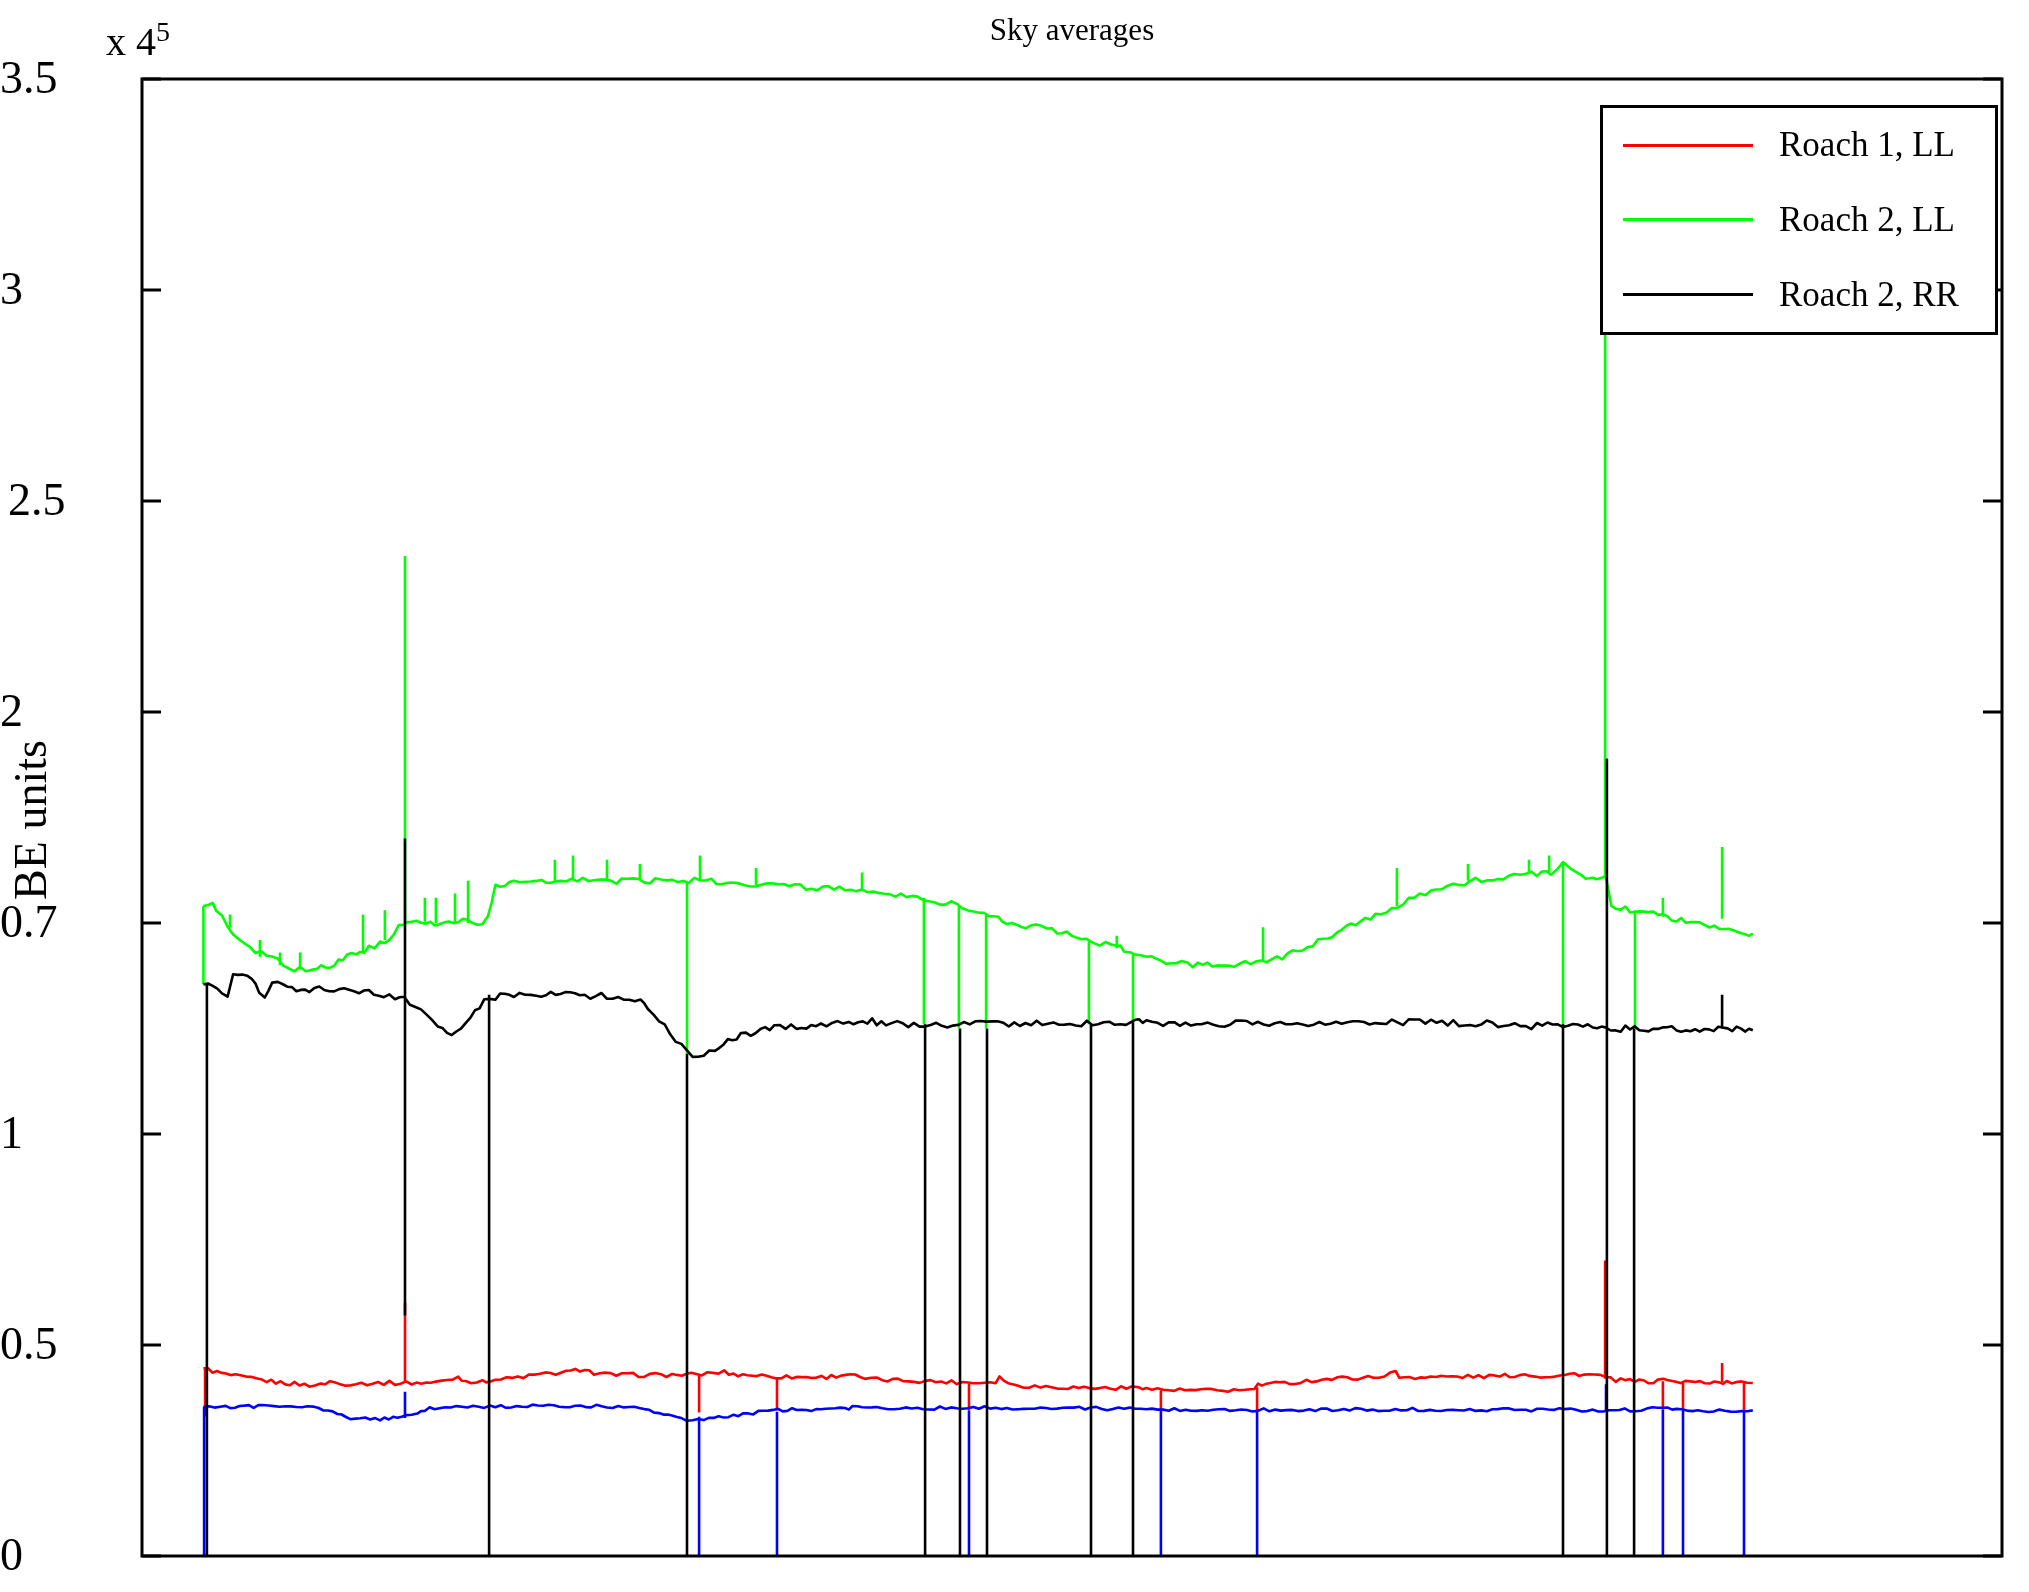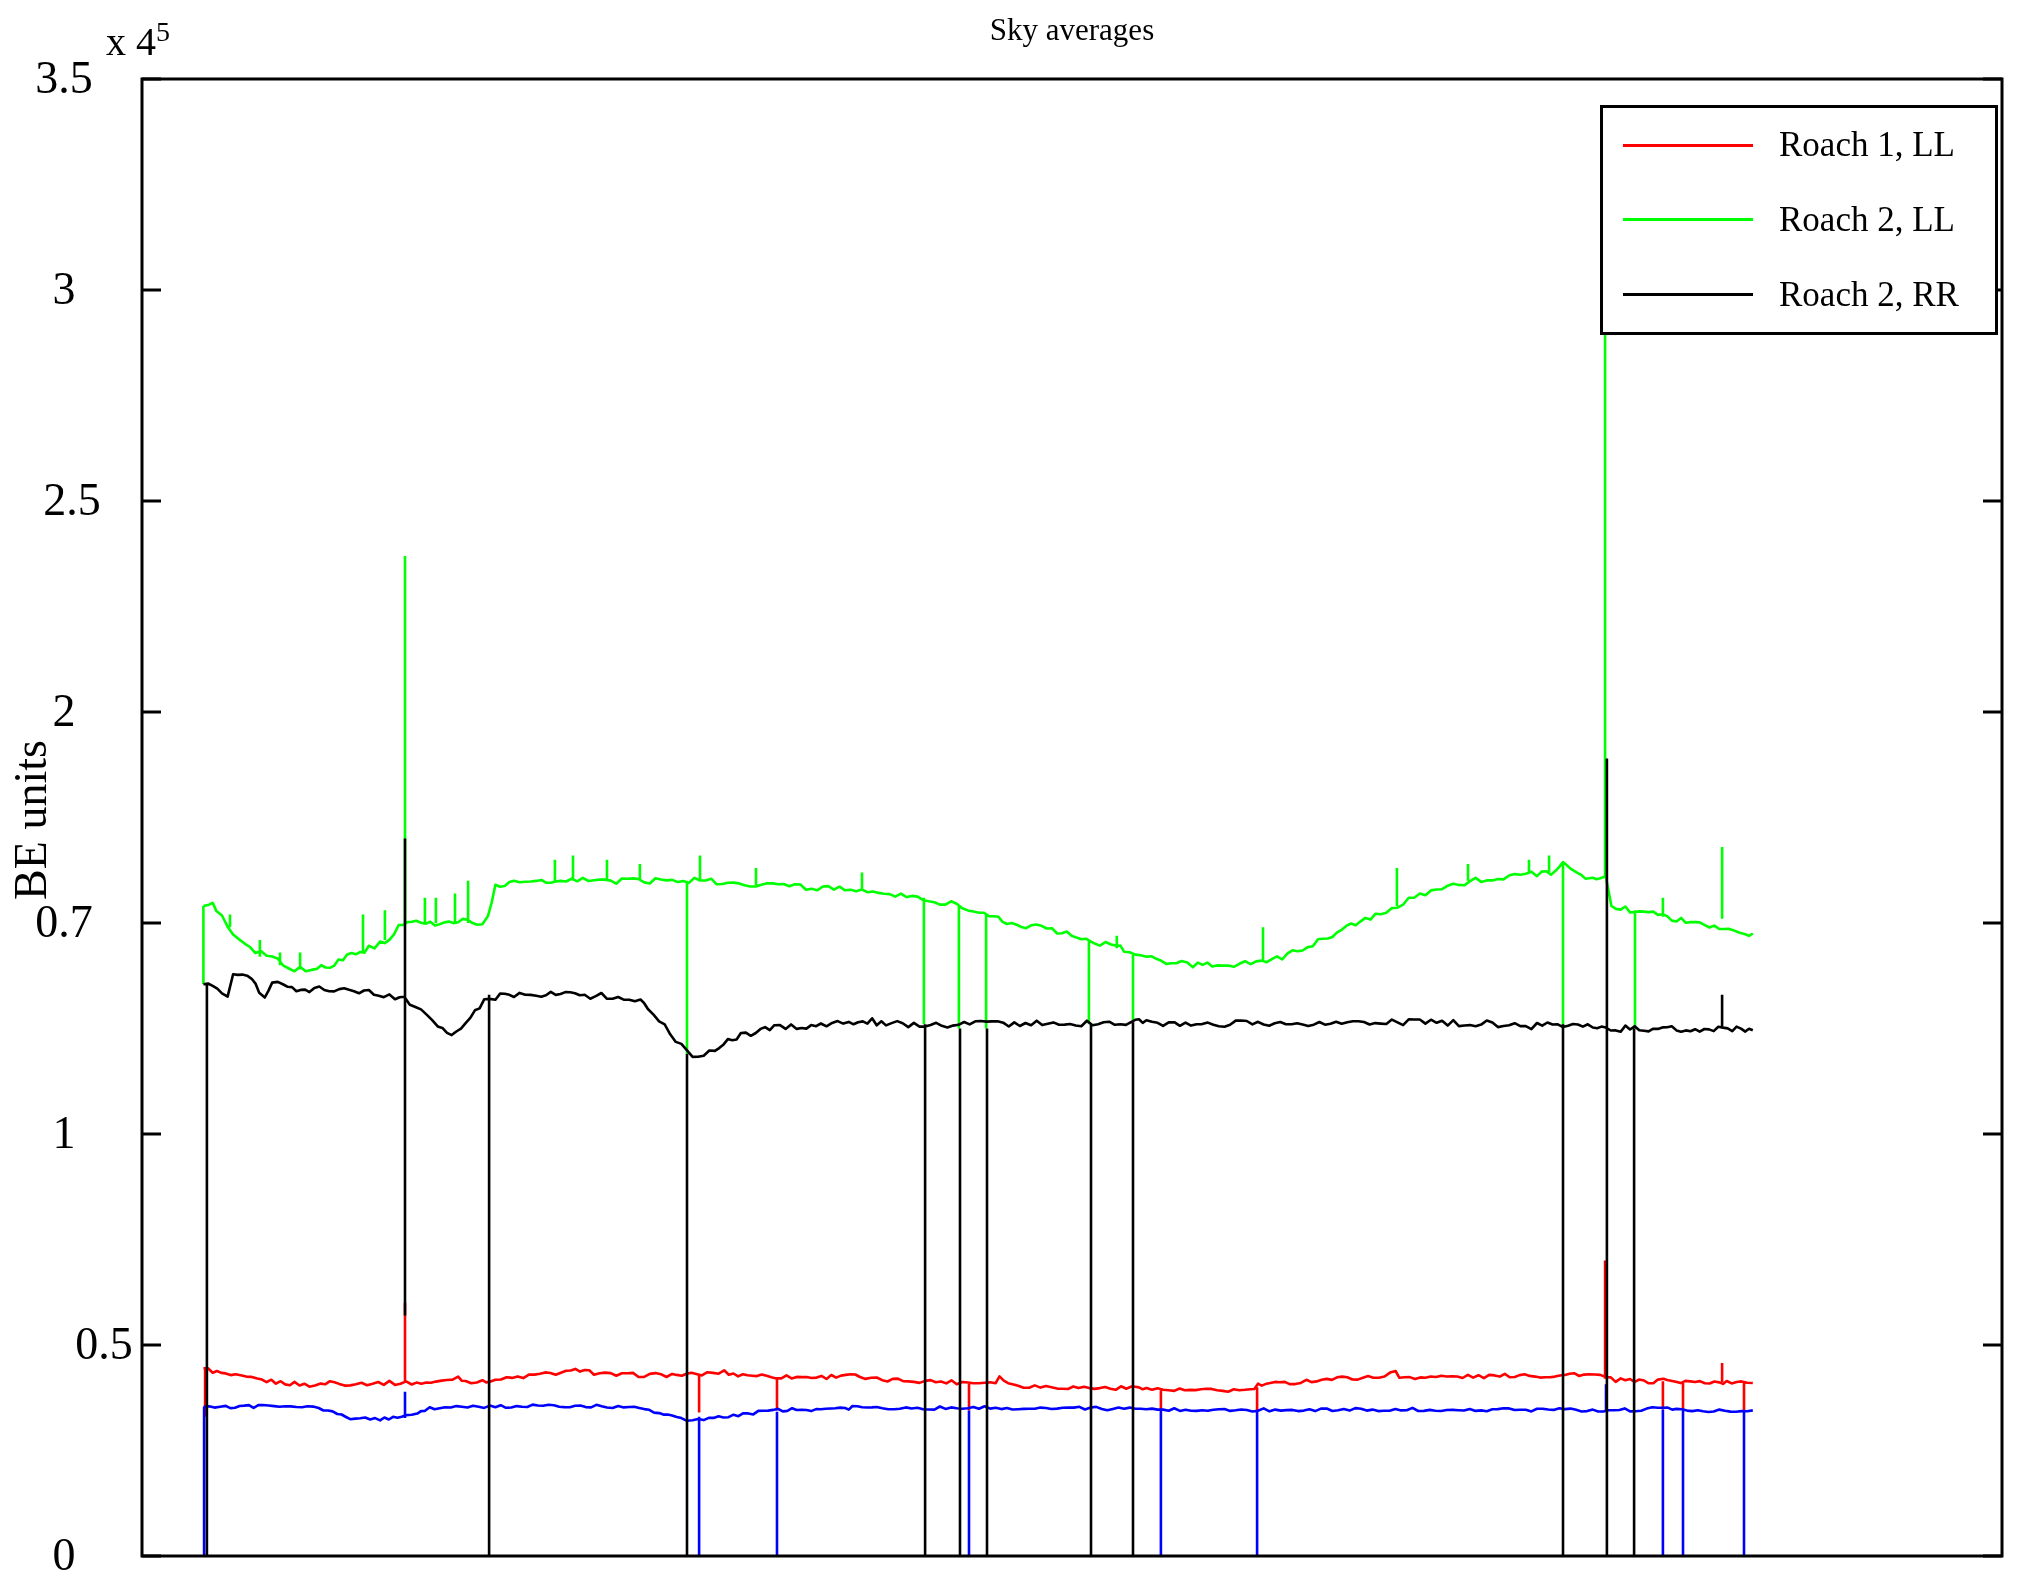--- a/index.html
+++ b/index.html
@@ -5,21 +5,21 @@
   html,body{margin:0;padding:0;background:#ffffff;}
   #figure{position:relative;width:2029px;height:1592px;background:#ffffff;
           font-family:"Liberation Serif", serif; color:#000;}
   #plot-svg{position:absolute;left:0;top:0;}
   .chart-title{position:absolute;left:142px;top:12px;width:1860px;text-align:center;
                font-size:31px;}
   .y-exponent{position:absolute;left:106px;top:16px;font-size:40px;}
   .y-exponent sup{font-size:28px;}
   .y-axis-label{position:absolute;left:30px;top:820px;transform:translate(-50%,-50%) rotate(-90deg);
                 font-size:46px;white-space:nowrap;}
-  .ytick-label{position:absolute;left:0;width:128px;text-align:center;font-size:46px;
+  .ytick-label{position:absolute;left:0;width:128px;text-align:left;font-size:46px;
                transform:translateY(-52%);}
   #legend{position:absolute;left:1587px;top:105px;width:398px;height:230px;background:#ffffff;
           border:3px solid #000;box-sizing:border-box;display:flex;flex-direction:column;
           justify-content:space-around;margin-left:13px;}
   .legend-item{display:flex;align-items:center;padding-left:20px;height:25%;}
   .legend-swatch{display:inline-block;width:130px;height:0;border-top:3px solid #000;}
   .legend-label{margin-left:26px;font-size:35px;white-space:nowrap;}
 </style>
 </head>
 <body>
@@ -54,21 +54,21 @@
   </svg>
 
   <div class="chart-title">Sky averages</div>
 
   <div class="y-exponent"><span>x 4</span><sup>5</sup></div>
 
   <div class="y-axis-label">BE units</div>
 
   <div id="ytick-labels">
       <div class="ytick-label" style="top: 1556px;">0</div>
-      <div class="ytick-label" style="top: 1345px; margin-left: 40px;">0.5</div>
+      <div class="ytick-label" style="top: 1345px;">0.5</div>
       <div class="ytick-label" style="top: 1134px;">1</div>
       <div class="ytick-label" style="top: 923px;">0.7</div>
       <div class="ytick-label" style="top: 712px;">2</div>
       <div class="ytick-label" style="top: 501px; padding-left: 8px;">2.5</div>
       <div class="ytick-label" style="top: 290px;">3</div>
       <div class="ytick-label" style="top: 79px;">3.5</div>
     </div>
 
   <div id="legend">
       <div class="legend-item">

